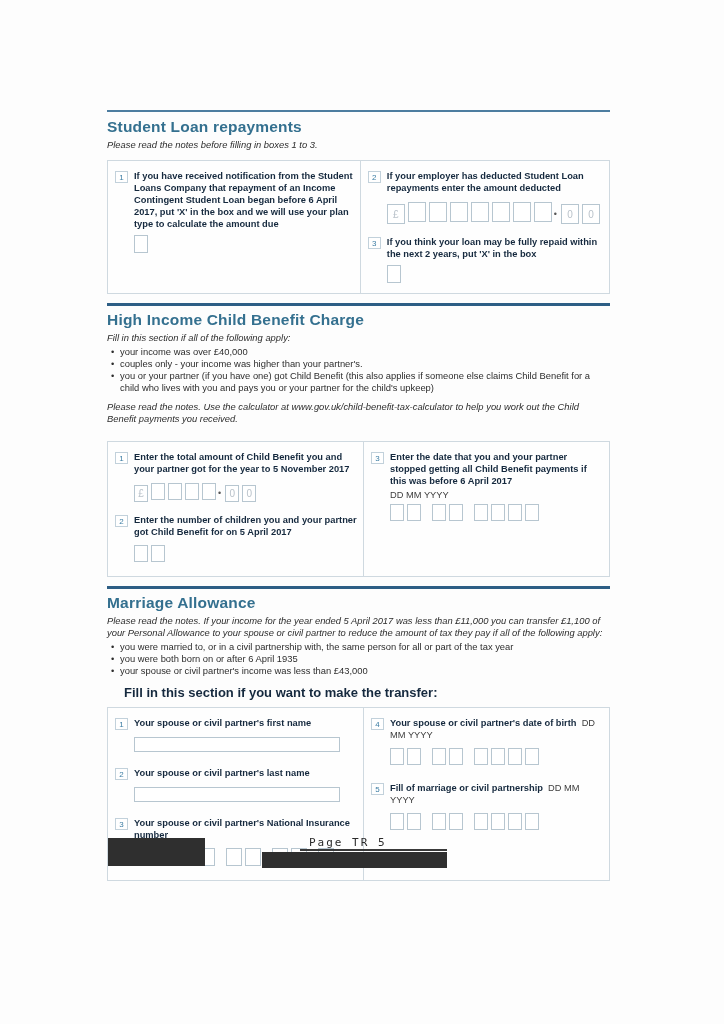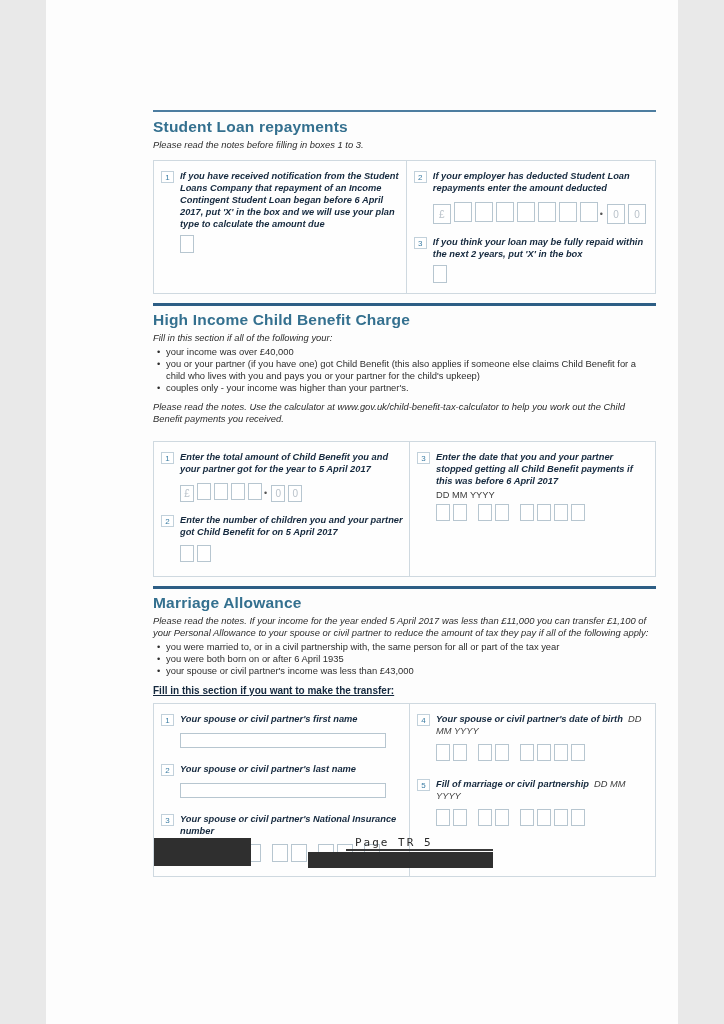--- a/index.html
+++ b/index.html
@@ -1,19 +1,19 @@
 <!DOCTYPE html>
 <html><head>
 <meta charset="utf-8">
 <style>
   * { box-sizing: border-box; margin: 0; padding: 0; }
   html,body { background:#e9e9e9; }
   .page {
     position: relative;
-    width: 632px; height: 1024px;
+    width: 724px; height: 1024px;
     background: #fdfdfd;
     font-family: "Liberation Sans", sans-serif;
     color: #2d2d2d;
     margin: 0 auto;
     overflow: hidden;
   }
   .content { position: absolute; left: 107px; top: 110px; width: 503px; }
 
   .top-rule { height: 2px; background: #4d7da0; margin-bottom: 6px; }
   .divider  { height: 3px; background: #2d5e85; margin-top: 9px; }
@@ -29,21 +29,21 @@
     font-size: 9.4px;
     line-height: 1.28;
     color: #2d2d2d;
     margin: 2px 0;
     font-style: italic;
   }
   .intro { margin-bottom: 9px; }
   ul.bullets { list-style: none; margin: 1px 0 2px 4px; }
   ul.bullets li { position: relative; padding-left: 9px; font-size: 9.4px; line-height: 1.28; }
   ul.bullets li::before { content: "\2022"; position: absolute; left: 0; top: 0; color:#2d2d2d; }
-  .fill-note { font-size: 10px; font-weight: bold; color: #15293e; margin: 8px 0 7px 0; text-decoration: underline; }
+  .fill-note { font-size: 13px; font-weight: bold; color: #15293e; margin: 8px 0 7px 17px; }
 
   .boxarea {
     border: 1px solid #cfd9e0;
     display: flex;
     background: #fefefe;
   }
   .boxarea .col { padding: 9px 6px 10px 7px; }
   .boxarea .col.left  { width: 256px; border-right: 1px solid #cfd9e0; }
   .boxarea .col.right { flex: 1; }
   .box-sl { min-height: 120px; }
@@ -58,21 +58,20 @@
     color: #3c7da4;
     font-size: 8px; line-height: 12px; text-align: center;
     margin: 1px 6px 0 0;
     background:#fff;
   }
   .qtext {
     font-size: 9.3px;
     font-weight: bold;
     color: #15293e;
     line-height: 1.3;
-    font-style: italic;
   }
   .qtext .dm { font-weight: normal; color: #3c3c3c; }
   .dml { font-size: 9.3px; color: #3c3c3c; margin: 3px 0 4px 19px; }
 
   .indent { margin-left: 19px; }
 
   .cell {
     display: inline-block;
     width: 14px; height: 17px;
     border: 1px solid #b7c6d0;
@@ -163,33 +162,33 @@
           </div>
           <span class="cell checkbox indent"></span>
         </div>
       </div>
     </section>
 
     <div class="divider"></div>
 
     <section>
       <h1 class="sec-title">High Income Child Benefit Charge</h1>
-      <p class="body">Fill in this section if all of the following your:</p>
+      <p class="body">Fill in this section if all of the following apply:</p>
       <ul class="bullets">
         <li>your income was over £40,000</li>
+        <li>couples only - your income was higher than your partner's.</li>
         <li>you or your partner (if you have one) got Child Benefit (this also applies if someone else claims Child Benefit for a child who lives with you and pays you or your partner for the child's upkeep)</li>
-        <li>couples only - your income was higher than your partner's.</li>
       </ul>
       <p class="body" style="margin-top:6px">Please read the notes. Use the calculator at www.gov.uk/child-benefit-tax-calculator to help you work out the Child Benefit payments you received.</p>
 
       <div class="boxarea box-cb">
         <div class="col left">
           <div class="question">
             <span class="qnum">1</span>
-            <p class="qtext">Enter the total amount of Child Benefit you and your partner got for the year to 5 April 2017</p>
+            <p class="qtext">Enter the total amount of Child Benefit you and your partner got for the year to 5 November 2017</p>
           </div>
           <div class="amount-row sm">
             <span class="cell sym">£</span>
             <span class="cells-inline"><span class="cgroup">
                   <span class="cell"></span>
                   <span class="cell"></span>
                   <span class="cell"></span>
                   <span class="cell"></span>
                 </span></span>
             <span class="dot">•</span>

